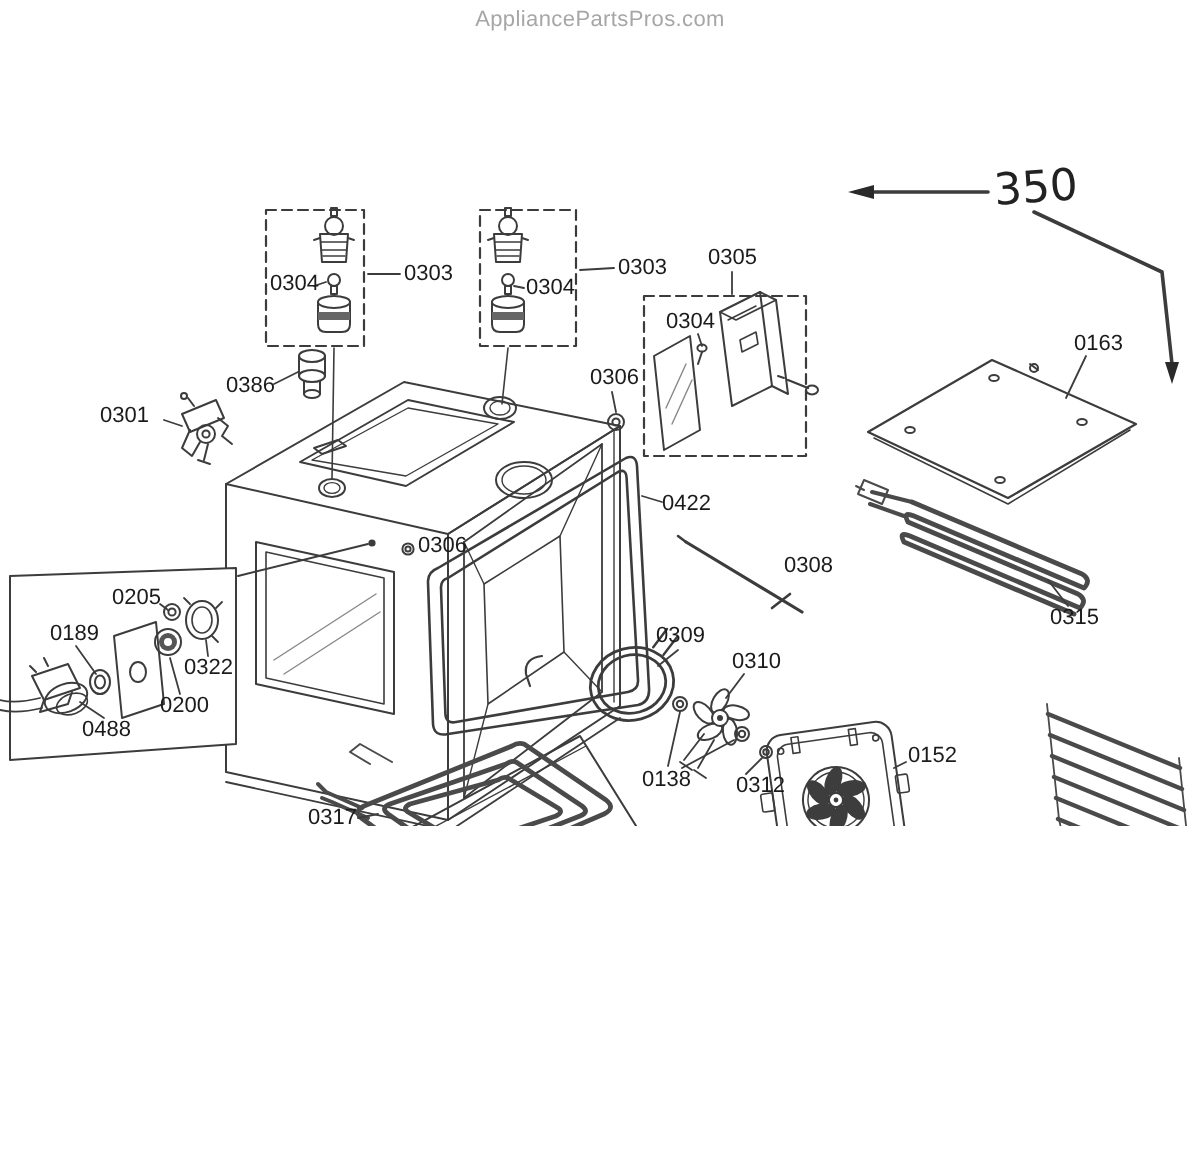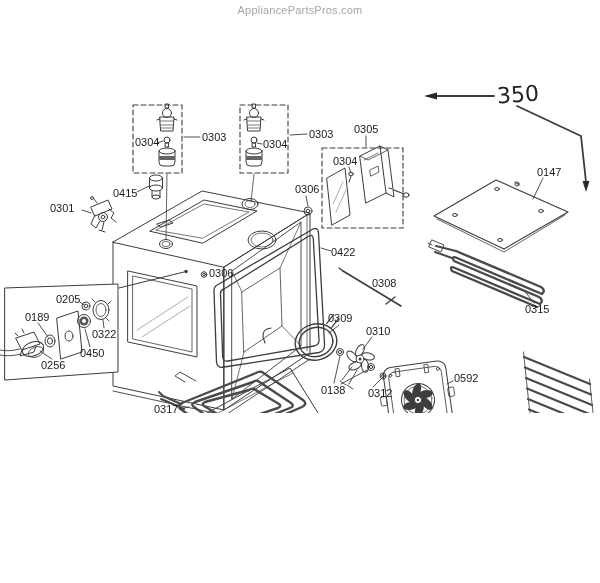--- a/index.html
+++ b/index.html
@@ -299,41 +299,41 @@
       <g stroke-width="1.8">
         <path d="M494,96 L428,96"></path>
         <path d="M437,92.5 L424,96 L437,99.5 Z" fill="#2a2a2a" stroke="none"></path>
         <path d="M517,106 L581,136 L586,182"></path>
         <path d="M582.5,181 L586,192 L589.5,181 Z" fill="#2a2a2a" stroke="none"></path>
       </g>
     </g>
   </svg>
 
   <div class="pl" style="left:50px;top:202px">0301</div>
-  <div class="pl" style="left:113px;top:187px">0415</div>
+  <div class="pl" style="left:113px;top:187px">0386</div>
   <div class="pl" style="left:202px;top:131px">0303</div>
   <div class="pl" style="left:135px;top:136px">0304</div>
   <div class="pl" style="left:309px;top:128px">0303</div>
   <div class="pl" style="left:263px;top:138px">0304</div>
   <div class="pl" style="left:354px;top:123px">0305</div>
   <div class="pl" style="left:333px;top:155px">0304</div>
   <div class="pl" style="left:295px;top:183px">0306</div>
   <div class="pl" style="left:209px;top:267px">0306</div>
   <div class="pl" style="left:331px;top:246px">0422</div>
-  <div class="pl" style="left:372px;top:277px">0308</div>
+  <div class="pl" style="left:392px;top:277px">0308</div>
   <div class="pl" style="left:328px;top:312px">0309</div>
   <div class="pl" style="left:366px;top:325px">0310</div>
   <div class="pl" style="left:321px;top:384px">0138</div>
   <div class="pl" style="left:368px;top:387px">0312</div>
-  <div class="pl" style="left:454px;top:372px">0592</div>
-  <div class="pl" style="left:537px;top:166px">0147</div>
+  <div class="pl" style="left:454px;top:372px">0152</div>
+  <div class="pl" style="left:537px;top:166px">0163</div>
   <div class="pl" style="left:525px;top:303px">0315</div>
   <div class="pl" style="left:551px;top:469px">0316</div>
   <div class="pl" style="left:154px;top:403px">0317</div>
-  <div class="pl" style="left:41px;top:359px">0256</div>
+  <div class="pl" style="left:41px;top:359px">0488</div>
   <div class="pl" style="left:25px;top:311px">0189</div>
-  <div class="pl" style="left:80px;top:347px">0450</div>
+  <div class="pl" style="left:80px;top:347px">0200</div>
   <div class="pl" style="left:56px;top:293px">0205</div>
   <div class="pl" style="left:92px;top:328px">0322</div>
 
   <div class="fig-ref">350</div>
 
 </div>
 
 </body></html>

